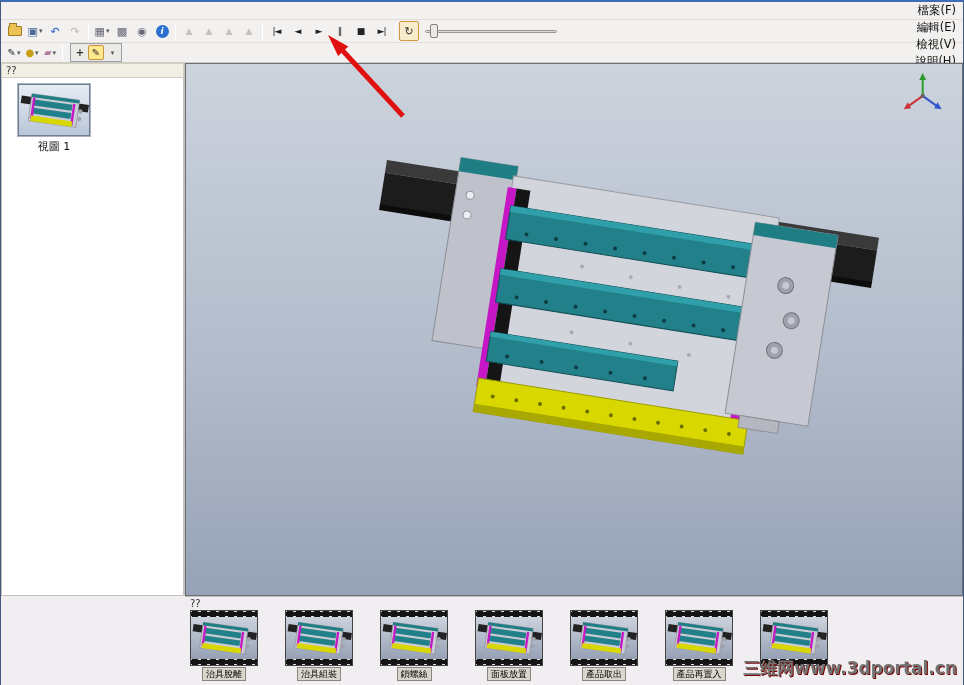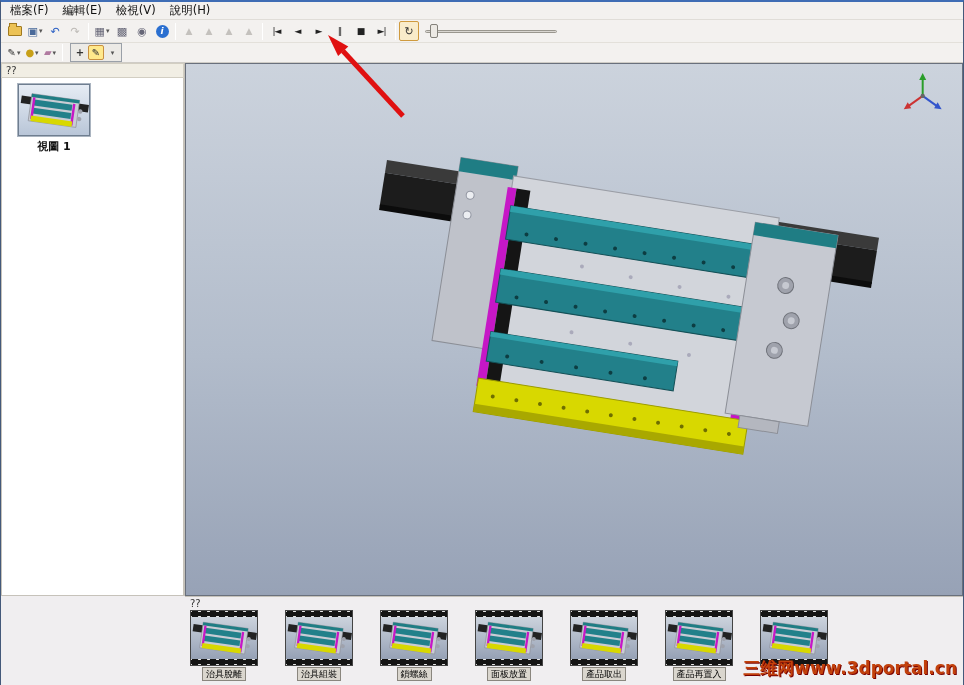--- a/index.html
+++ b/index.html
@@ -2,22 +2,22 @@
 <html><head>
 <meta charset="utf-8">
 <style>
   * { margin:0; padding:0; box-sizing:border-box; }
   html,body { width:964px; height:685px; overflow:hidden;
     font-family:"DejaVu Sans","Liberation Sans",sans-serif; font-size:12px; }
   .app { position:relative; width:964px; height:685px; background:#f0eef0;
     border:1px solid #44597a; border-top:2px solid #3f6db5; }
 
   
-  .menubar { height:18px; display:flex; align-items:flex-start; background:#f3f1ef;
-    border-bottom:1px solid #e0ddd8; padding-left:2px; }
+  .menubar { height:18px; display:flex; align-items:flex-end; background:#f3f1ef;
+    border-bottom:1px solid #e0ddd8; padding-left:2px;flex-direction:column; }
   .menu-item { padding:1px 7px; font-size:11.5px; color:#111; cursor:default; }
 
   
   .toolbar { display:flex; align-items:center; background:#f3f1ef; padding:0 4px; }
   .t1 { height:23px; border-bottom:1px solid #e3e0da; }
   .t2 { height:20px; border-bottom:1px solid #cfccc6; }
   .tbtn { height:20px; min-width:20px; display:flex; align-items:center; justify-content:center;
     border:1px solid transparent; border-radius:2px; color:#333; font-size:11px; cursor:default; }
   .t2 .tbtn { height:17px; min-width:18px; font-size:10px; }
   .tbtn .caret { font-size:7px; color:#555; margin-left:1px; }
@@ -48,21 +48,21 @@
 
   
   .content { display:grid; grid-template-columns:184px 1fr; grid-template-rows:533px 1fr;
     height:624px; }
 
   
   .left-panel { display:flex; flex-direction:column; border-right:1px solid #c6c2ba; }
   .panel-header { height:15px; background:#f1eee4; border:1px solid #d2cec2;
     font-size:10px; color:#333; padding:1px 4px; }
   .panel-body { flex:1; background:#ffffff; border:1px solid #c6c2ba; border-top:none; }
-  .view-item { width:96px; margin:6px 4px; text-align:center;font-weight:bold; }
+  .view-item { width:96px; margin:6px 4px; text-align:center; }
   .view-thumb { width:72px; height:52px; margin:2px auto 3px; border:1px solid #6f7e90;
     box-shadow:0 0 0 1px #aab4c0; background:linear-gradient(#e6ecf4,#b9c6d8); }
   .view-thumb svg { width:100%; height:100%; display:block; }
   .view-label { font-size:11px; color:#111; }
 
   
   .viewport { position:relative; border:1px solid #69707c;
     background:linear-gradient(#ccd3dd 0%, #b2bccb 55%, #97a2b6 100%); overflow:hidden; }
   .viewport svg.scene { position:absolute; left:0; top:0; width:100%; height:100%; }
 
@@ -445,15 +445,15 @@
 
       </div>
     </div>
   </div>
 
   <svg class="overlay" viewBox="0 0 964 685">
     <line x1="402" y1="114" x2="342" y2="49" stroke="#e01010" stroke-width="5"></line>
     <polygon points="327,33 347.3,44.5 337.1,54.0" fill="#e01010"></polygon>
   </svg>
 
-  <div class="watermark" style="color:#c2410c;">三维网www.3dportal.cn</div>
+  <div class="watermark" style="color:#737373;">三维网www.3dportal.cn</div>
 
 </div>
 
 </body></html>

